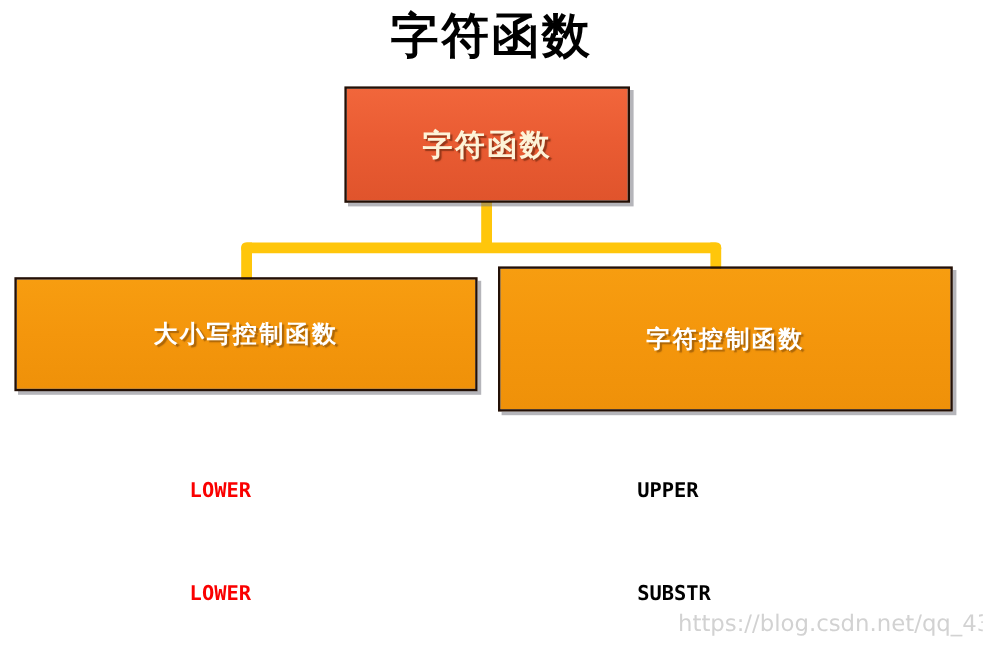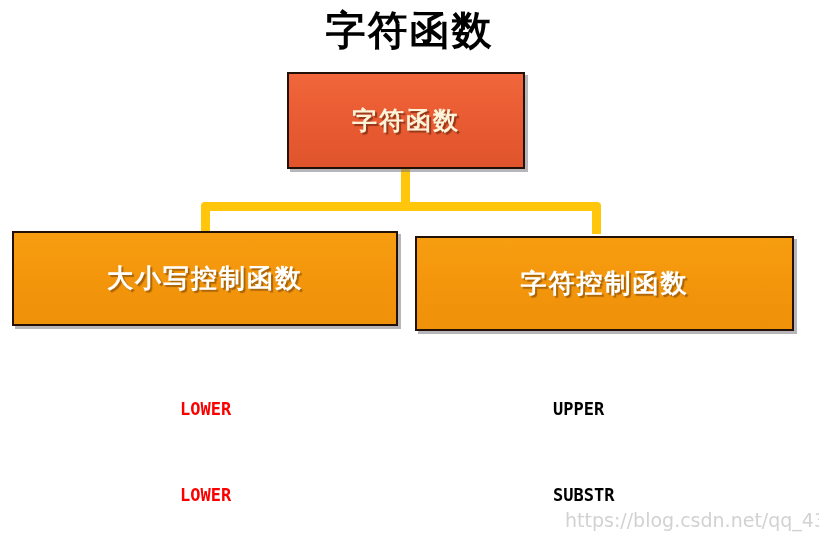--- a/index.html
+++ b/index.html
@@ -96,42 +96,41 @@
 
   #box-case {
     left: 12px;
     top: 231px;
     width: 386px;
     height: 95px;
     background: linear-gradient(180deg, #f79d10 0%, #f4960c 50%, #ef9109 100%);
   }
   #box-char {
     left: 415px;
-    top: 236px;
+    top: 222px;
     width: 379px;
-    height: 95px;
+    height: 121px;
     background: linear-gradient(180deg, #f79d10 0%, #f4960c 50%, #ef9109 100%);
   }
   #box-case .node-label,
   #box-char .node-label {
-    font-size: 26px;
+    font-size: 20px;
     color: #ffffff;
     text-shadow: 2px 2px 1px rgba(110,60,5,0.55);
     text-align: right;
   }
 
   
   .func-list {
     position: absolute;
     font-family: "DejaVu Sans Mono", "Liberation Mono", monospace;
     font-size: 17px;
     font-weight: 700;
     line-height: 28.5px;
     white-space: pre;
-    margin-left: 22px;
   }
   #list-case {
     left: 158px;
     top: 338px;
     color: #fa0000;
   }
   #list-char {
     left: 531px;
     top: 338px;
     color: #000000;

